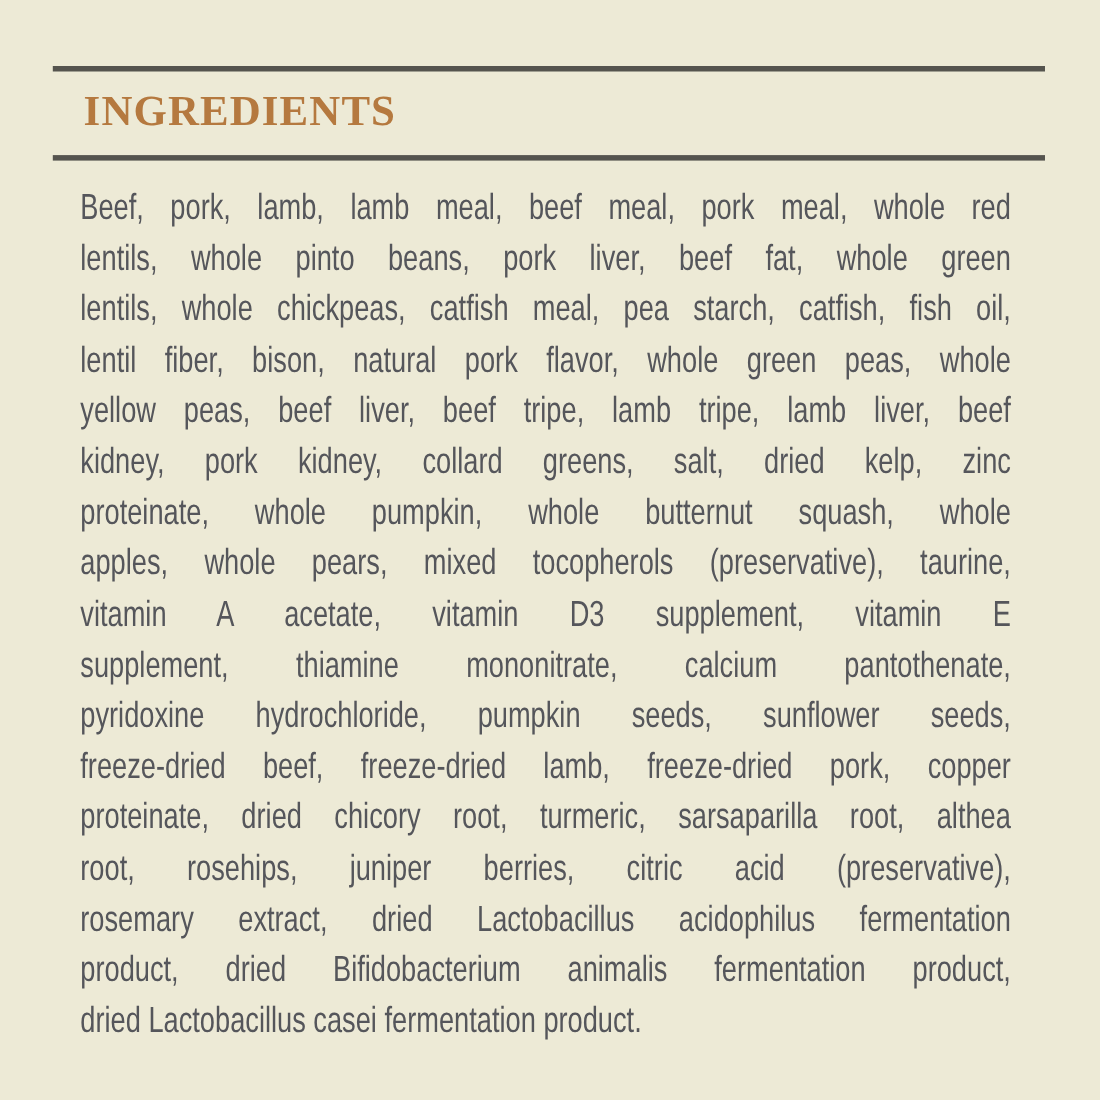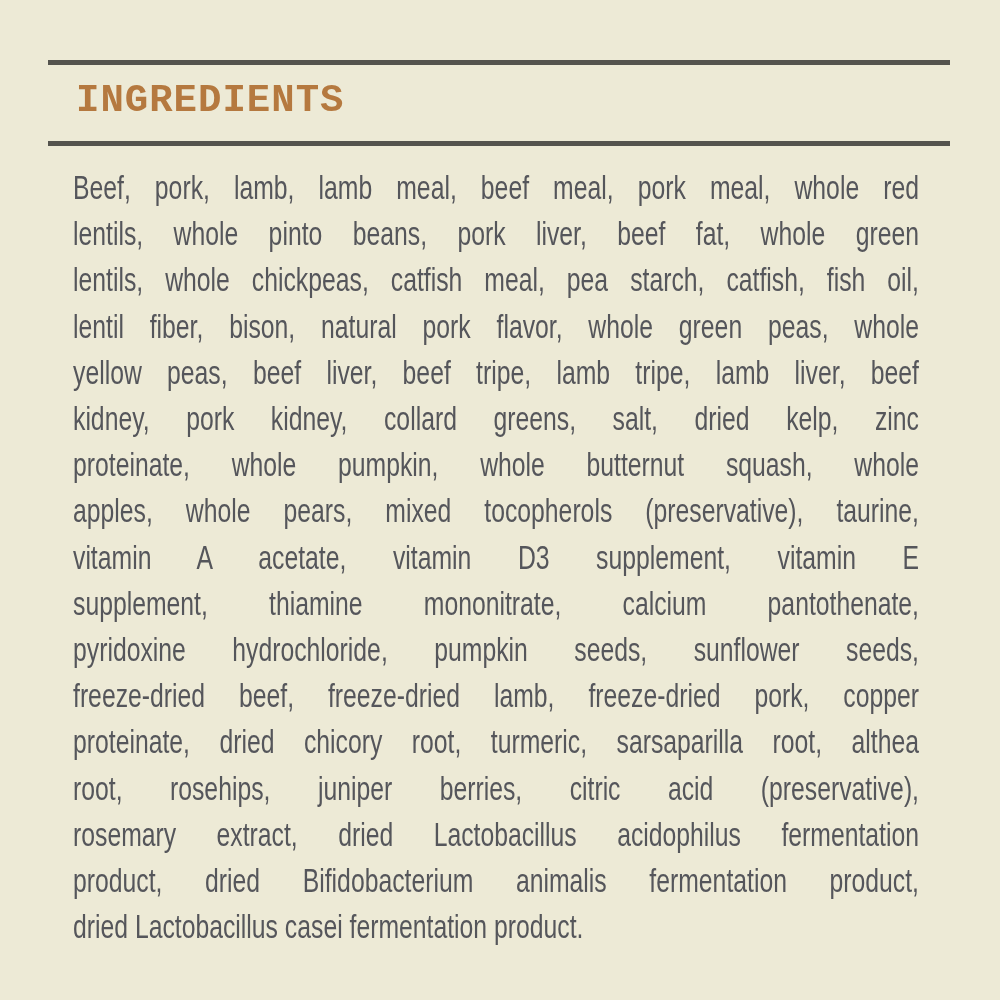--- a/index.html
+++ b/index.html
@@ -21,21 +21,21 @@
     height: 5px;
     background: var(--rule, #55544e);
   }
   .rule-top { top: 60px; }
   .rule-mid { top: 141px; }
   .title {
     position: absolute;
     left: 76px;
     top: 79px;
     margin: 0;
-    font-family: Liberation Mono, monospace;
+    font-family: Liberation Serif, serif;
     font-weight: bold;
     font-size: 39px;
     letter-spacing: 1px;
     color: var(--accent, #b5793f);
     white-space: nowrap;
   }
   .body-text {
     position: absolute;
     left: 73px;
     top: 165px;

